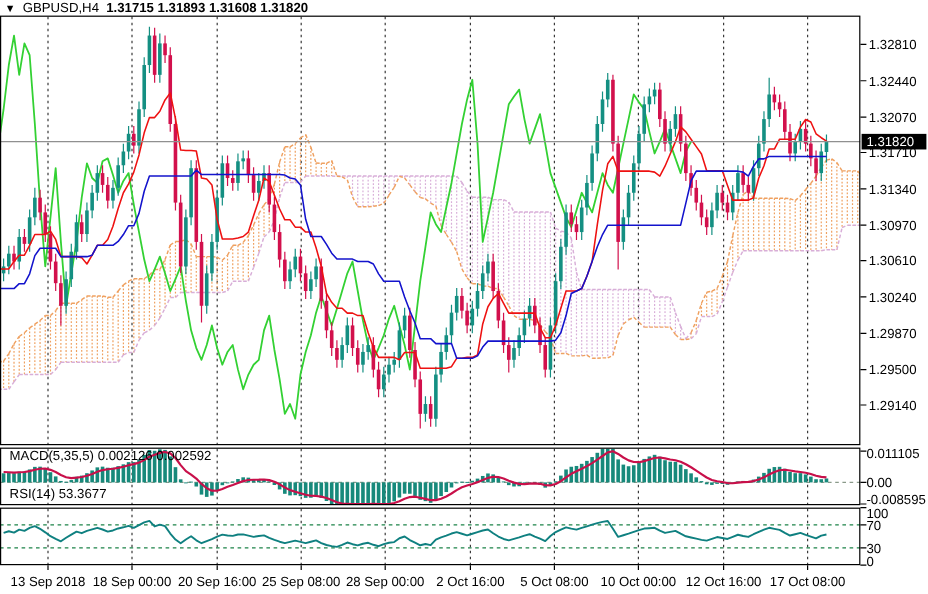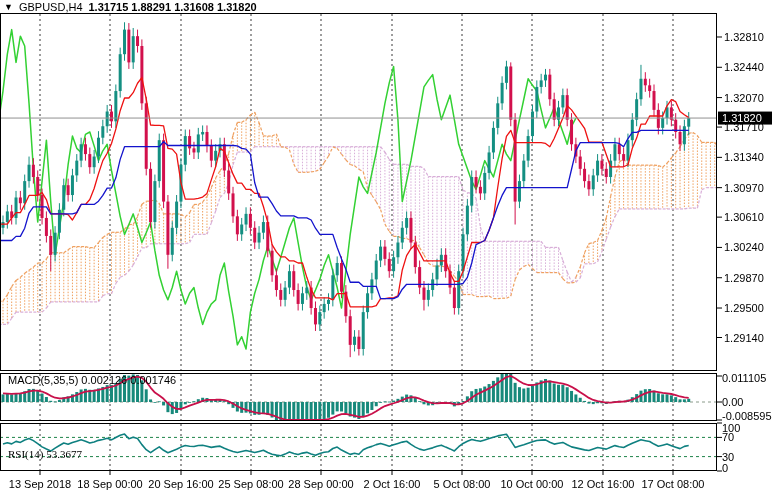--- a/index.html
+++ b/index.html
@@ -5,21 +5,21 @@
   html,body{margin:0;padding:0;background:#fff;}
   #chart-window{position:relative;width:773px;height:495px;background:#fff;overflow:hidden;
     font-family:"Liberation Sans",sans-serif;}
   .title-bar{position:absolute;left:4px;top:1px;height:12px;display:flex;align-items:center;
     gap:6px;z-index:5;pointer-events:none;}
   .dd{font-size:9px;color:#000;pointer-events:auto;cursor:pointer;line-height:12px;}
   .sym{font-size:11px;font-weight:normal;color:#000;letter-spacing:0;}
   .vals{font-size:11px;font-weight:bold;color:#000;}
   .ind-label{position:absolute;z-index:5;font-size:11px;color:#000;pointer-events:none;white-space:nowrap;}
   #macd-label{left:8px;top:374px;}
-  #rsi-label{left:8px;top:448px;font-family:Liberation Serif, serif;}
+  #rsi-label{left:8px;top:406px;}
   svg{position:absolute;left:0;top:0;}
 </style>
 </head>
 <body>
 
 <div id="chart-window">
   <svg id="chart" width="773" height="495" viewBox="0 0 773 495">
       <defs>
         <clipPath id="cm">
           <rect x="0" y="13" width="717" height="358"></rect>
@@ -1113,23 +1113,23 @@
       <text x="321" y="488" font-size="11" font-family="Liberation Sans, sans-serif" fill="#000" text-anchor="middle">28 Sep 00:00</text>
       <text x="392" y="488" font-size="11" font-family="Liberation Sans, sans-serif" fill="#000" text-anchor="middle">2 Oct 16:00</text>
       <text x="462" y="488" font-size="11" font-family="Liberation Sans, sans-serif" fill="#000" text-anchor="middle">5 Oct 08:00</text>
       <text x="532" y="488" font-size="11" font-family="Liberation Sans, sans-serif" fill="#000" text-anchor="middle">10 Oct 00:00</text>
       <text x="603" y="488" font-size="11" font-family="Liberation Sans, sans-serif" fill="#000" text-anchor="middle">12 Oct 16:00</text>
       <text x="673" y="488" font-size="11" font-family="Liberation Sans, sans-serif" fill="#000" text-anchor="middle">17 Oct 08:00</text>
     </svg>
   <div class="title-bar">
     <span class="dd">▼</span>
     <span class="sym">GBPUSD,H4</span>
-    <span class="vals">1.31715 1.88291 1.31608 1.31820</span>
+    <span class="vals">1.31715 1.31893 1.31608 1.31820</span>
   </div>
   <div class="ind-label" id="macd-label">
     <span>MACD(5,35,5)</span>
-    <span>0.002126 0.001746</span>
+    <span>0.002126 0.002592</span>
   </div>
   <div class="ind-label" id="rsi-label">
     <span>RSI(14)</span>
     <span>53.3677</span>
   </div>
 </div>
 
 </body></html>

